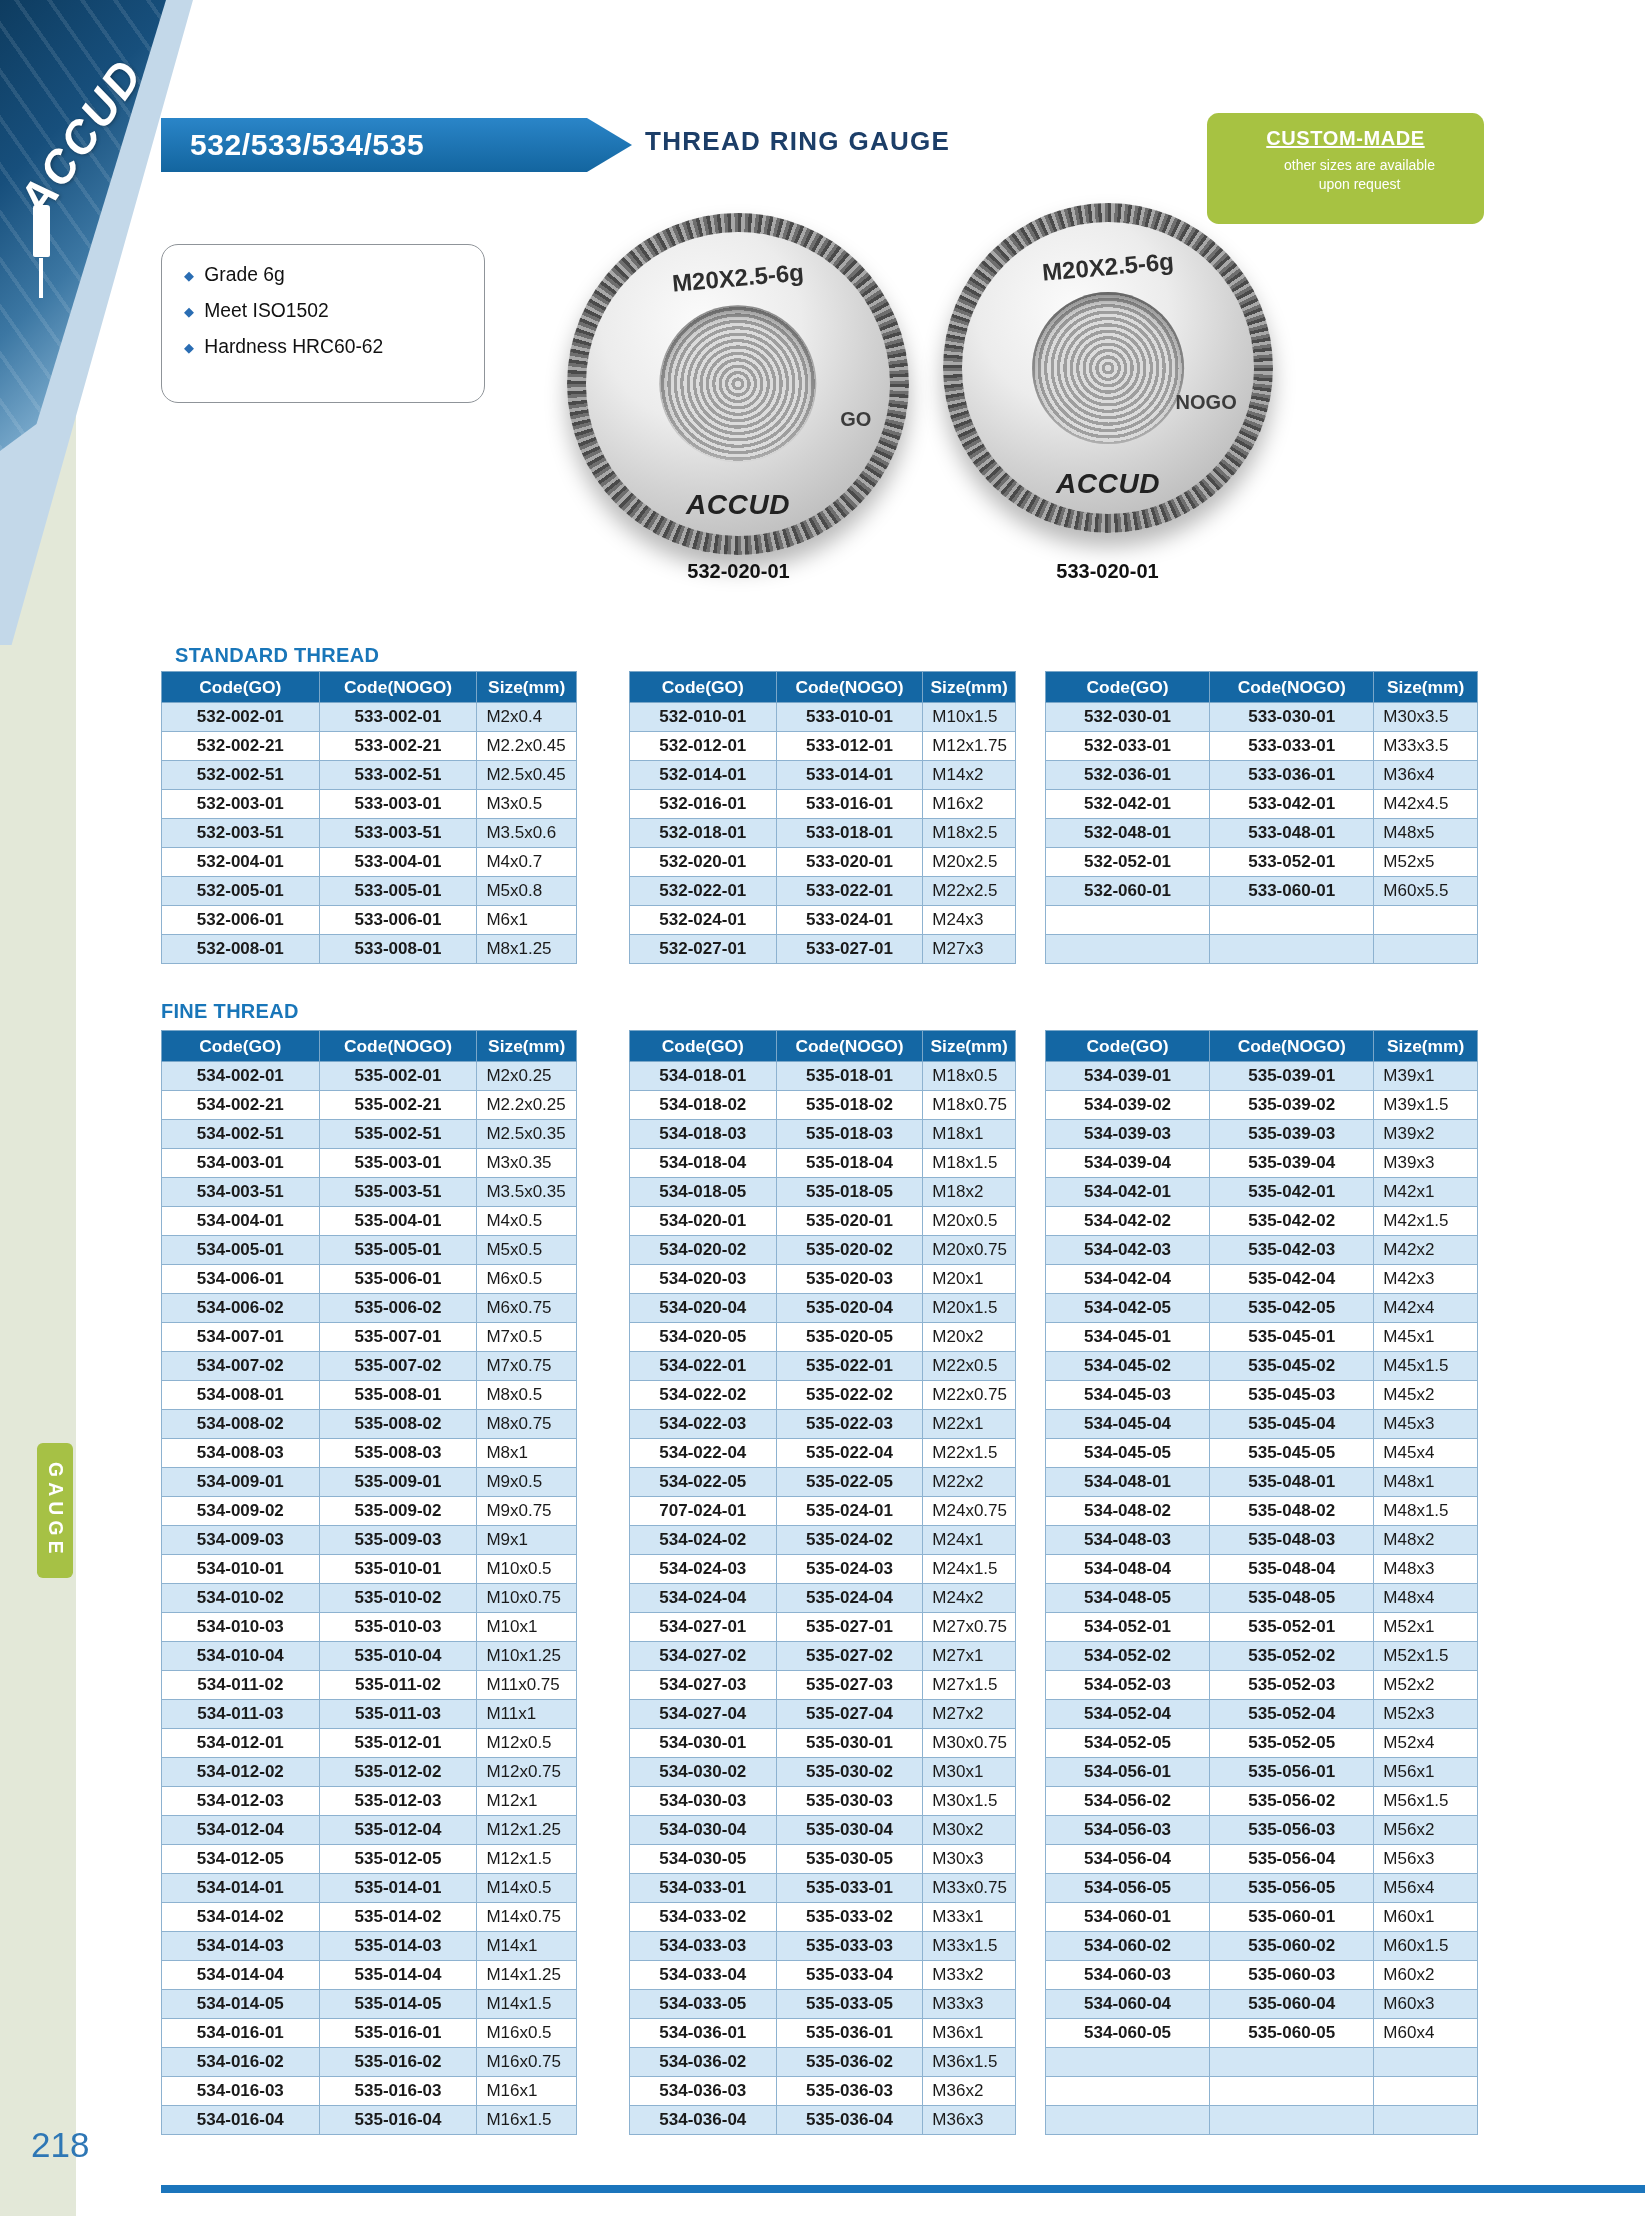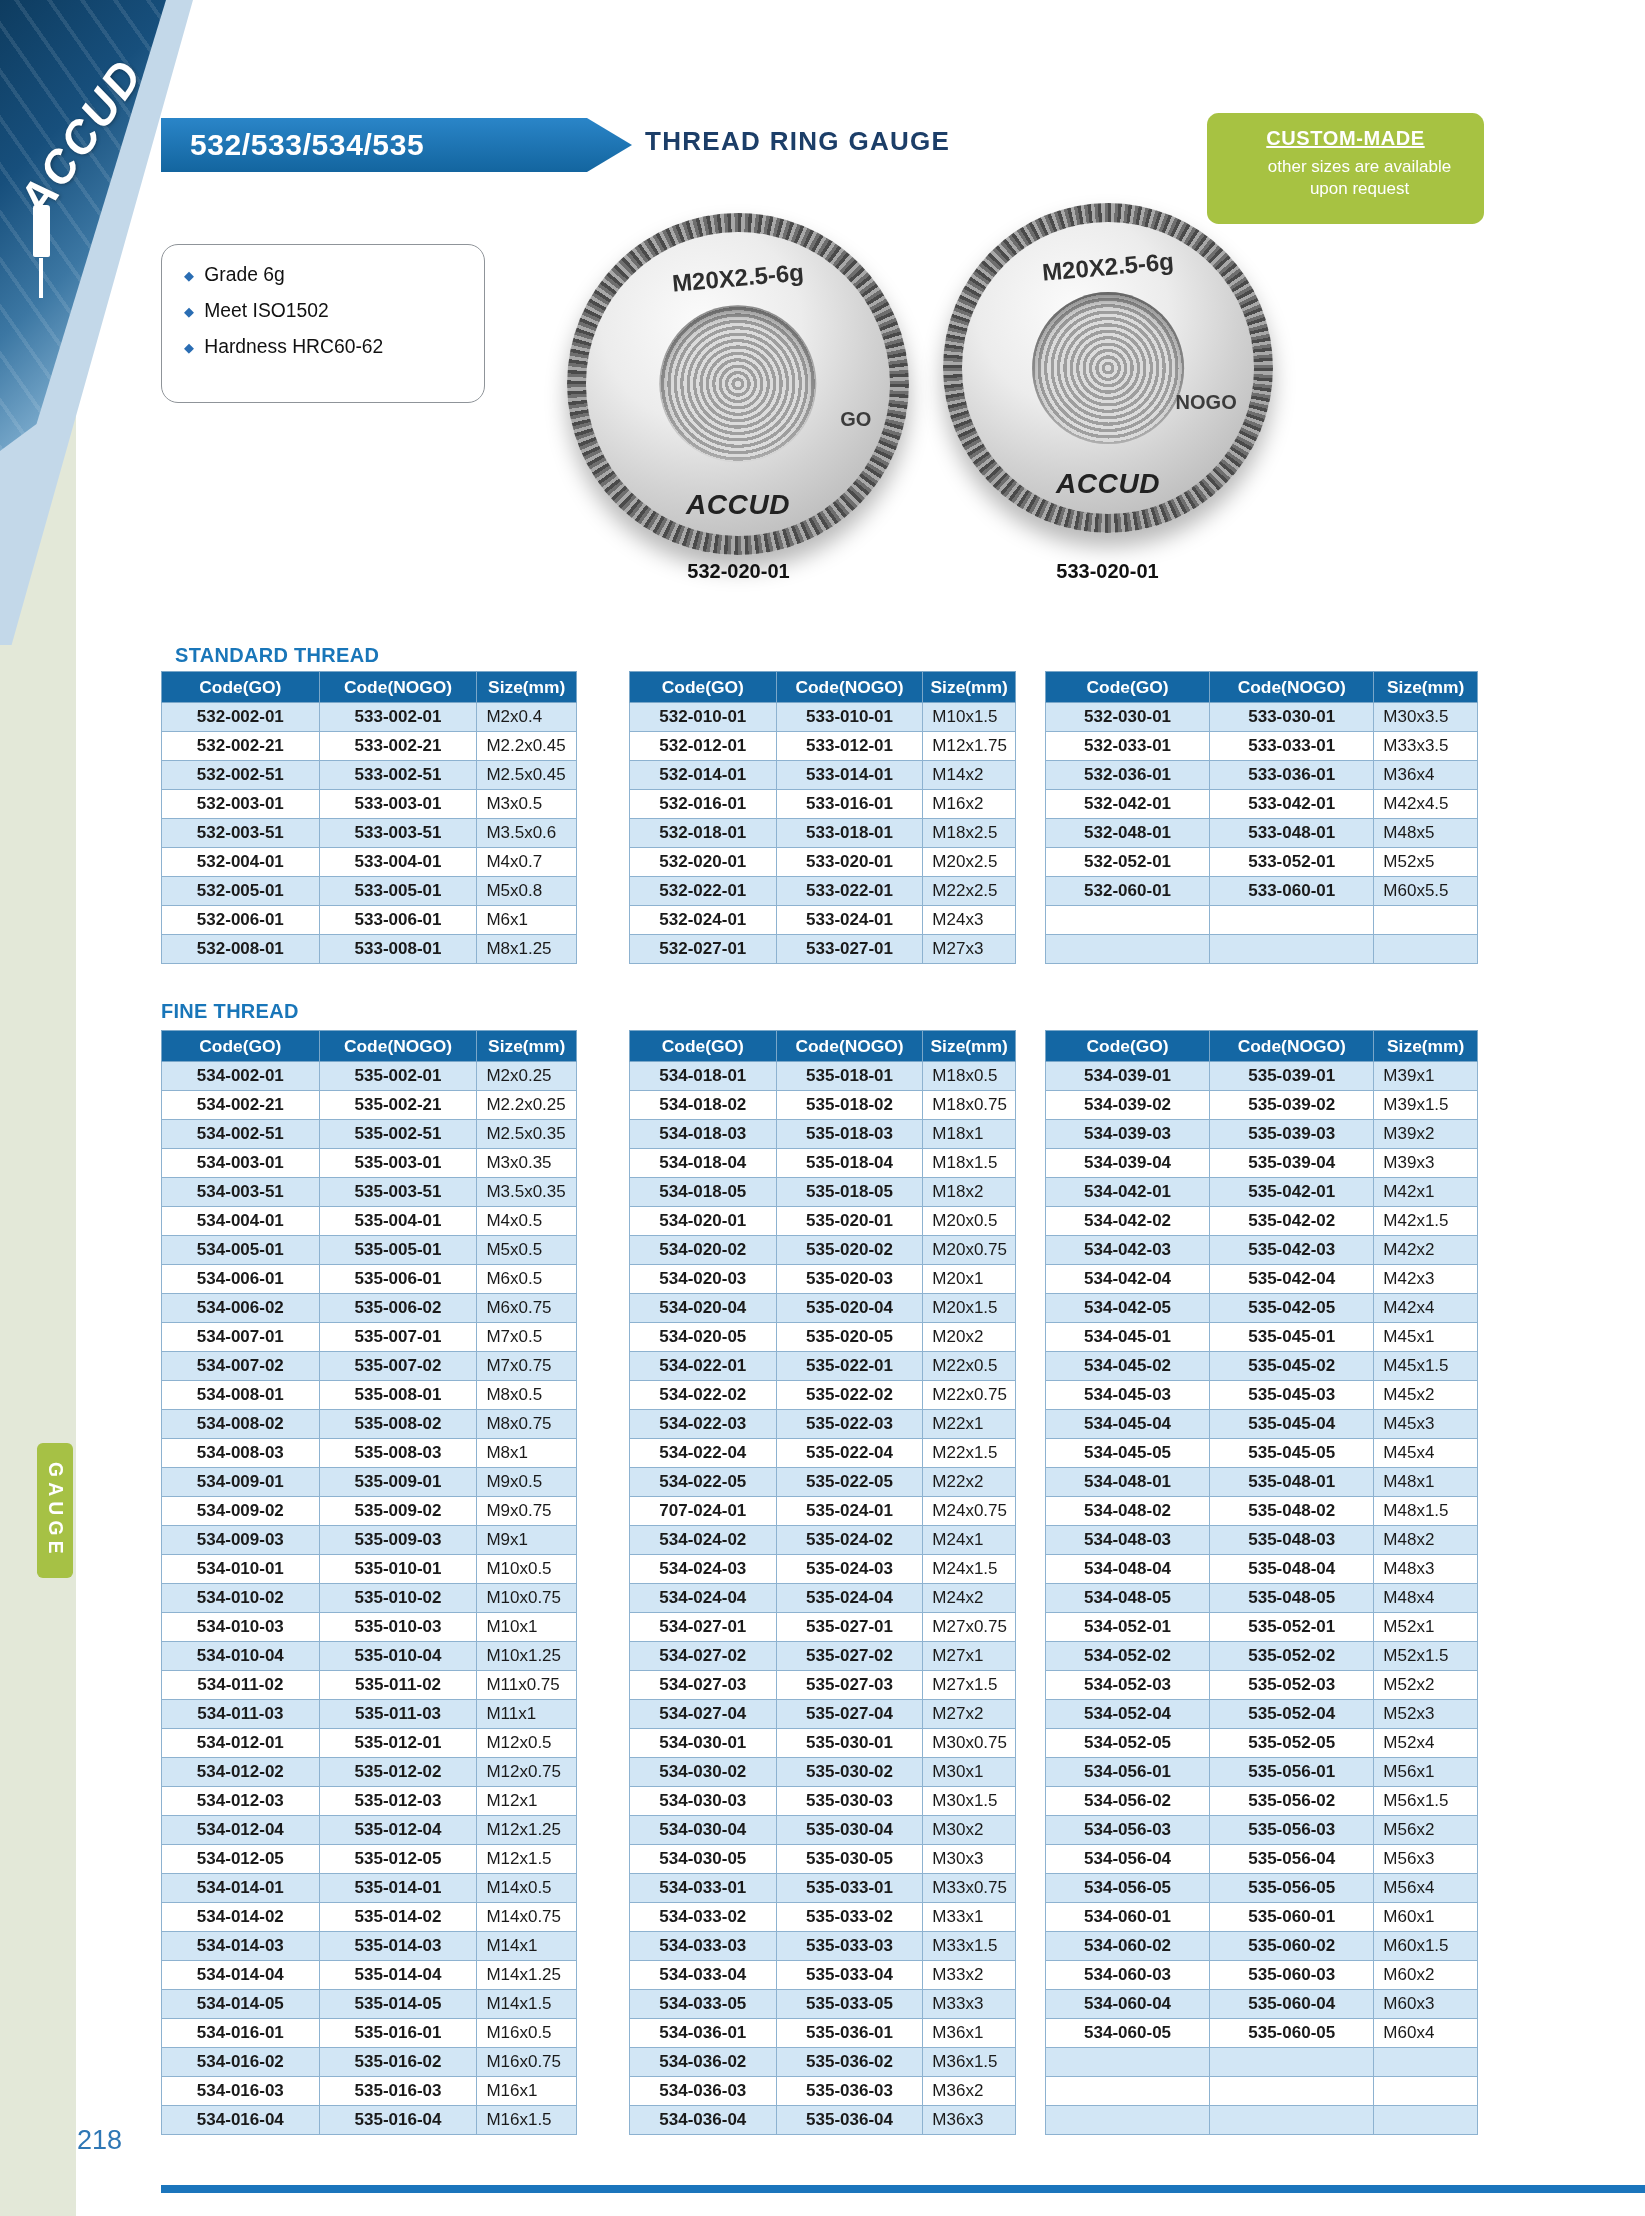--- a/index.html
+++ b/index.html
@@ -32,40 +32,40 @@
   .caliper-icon .jaw { width:17px; height:52px; margin:0 auto; background:#fff; border-radius:3.2px 3.2px 1.9px 1.9px; }
   .caliper-icon .stem { width:4.5px; height:40px; margin:1.3px auto 0; background:#fff; }
   .gauge-tab {
     position:absolute; left:37px; top:1443px; width:36px; height:135px;
     background:#a6c145; border-radius:5.8px;
     display:flex; align-items:center; justify-content:center;
   }
   .gauge-tab span {
     writing-mode:vertical-rl; color:#fff; font-weight:bold; font-size:19.3px; letter-spacing:5.2px;
   }
-  .page-number { position:absolute; left:31px; top:2125px; font-size:27px; color:#2e77b5; font-weight:500;margin-left:46px; }
+  .page-number { position:absolute; left:31px; top:2125px; font-size:35px; color:#2e77b5; font-weight:500; }
 
   
   .model-ribbon {
     position:absolute; left:161px; top:118px; width:471px; height:54px;
     background:linear-gradient(180deg,#2a85c8,#13659f);
     clip-path:polygon(0 0, calc(100% - 45px) 0, 100% 50%, calc(100% - 45px) 100%, 0 100%);
     color:#fff; font-size:30px; font-weight:bold; line-height:54px; padding-left:29px; letter-spacing:0.6px;
   }
   .page-title {
     position:absolute; left:645px; top:126px;
     font-size:26px; font-weight:bold; color:#1c3e68; letter-spacing:1.3px;
   }
   .custom-badge {
     position:absolute; left:1207px; top:113px; width:277px; height:111px;
     background:#a7c242; border-radius:11.6px; text-align:center; color:#fff; padding-top:14px;
     overflow:hidden;
   }
   .custom-badge .badge-title { font-size:20px; font-weight:bold; letter-spacing:0.6px; margin-bottom:6.4px;text-decoration:underline; }
-  .custom-badge .badge-line { font-size:17px; line-height:1.3;padding-left:28px; }
+  .custom-badge .badge-line { font-size:14px; line-height:1.3;padding-left:28px; }
 
   
   .features-box {
     position:absolute; left:161px; top:244px; width:324px; height:159px;
     border:1.9px solid #8f9499; border-radius:17px; padding:19.3px 22px;
   }
   .features-box li { list-style:none; display:flex; align-items:center; margin-bottom:14px; }
   .features-box .bullet { color:#2a6db3; font-size:13px; margin-right:10.3px; }
   .features-box .feat-label { font-size:19.3px; color:#111; }
 

